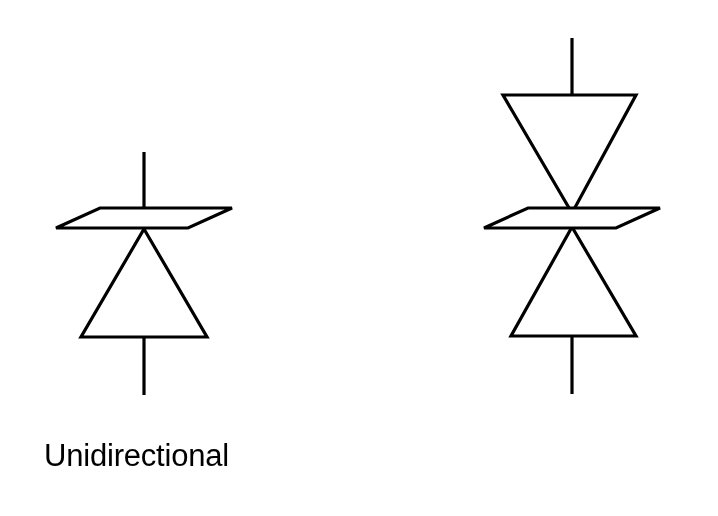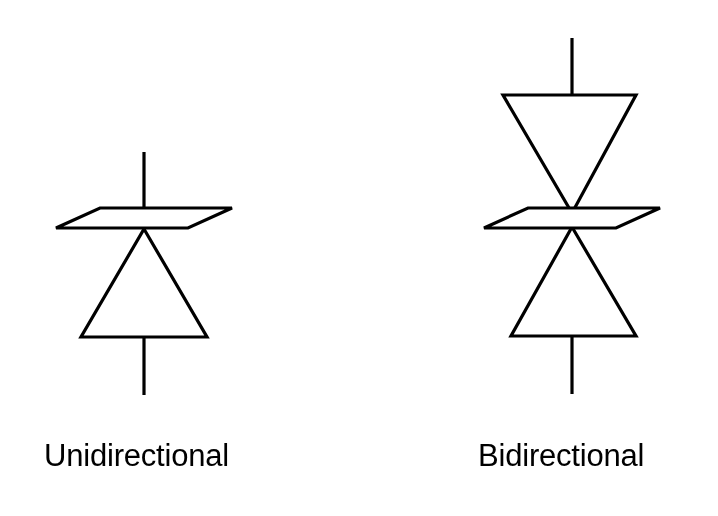--- a/index.html
+++ b/index.html
@@ -87,15 +87,14 @@
       <polygon class="sym-poly" points="572,227 636,336 511,336"></polygon>
 
       <polygon class="sym-poly" points="528,208 660,208 616,228 484,228"></polygon>
 
       <line class="sym-line" x1="572" y1="336" x2="572" y2="394"></line>
     </g>
   </svg>
 
   <div class="caption" id="caption-unidirectional">Unidirectional</div>
 
-  <div class="caption" id="caption-bidirectional">Bidirectional</div>
 
 </div>
 
 </body></html>

